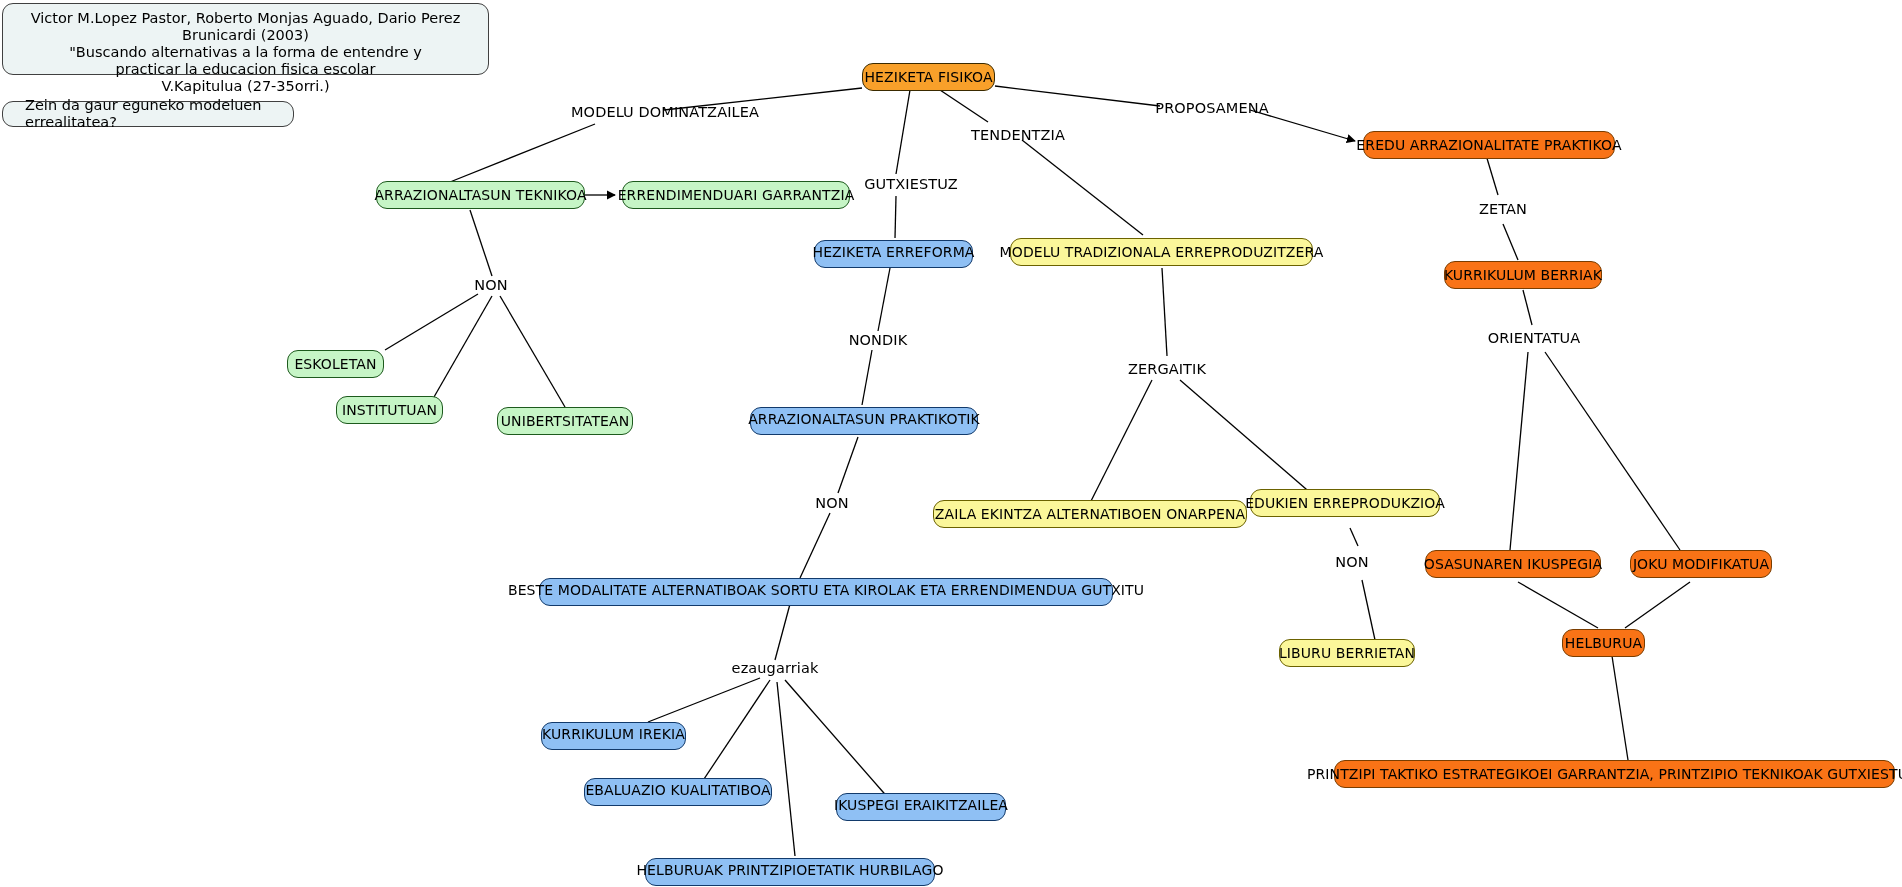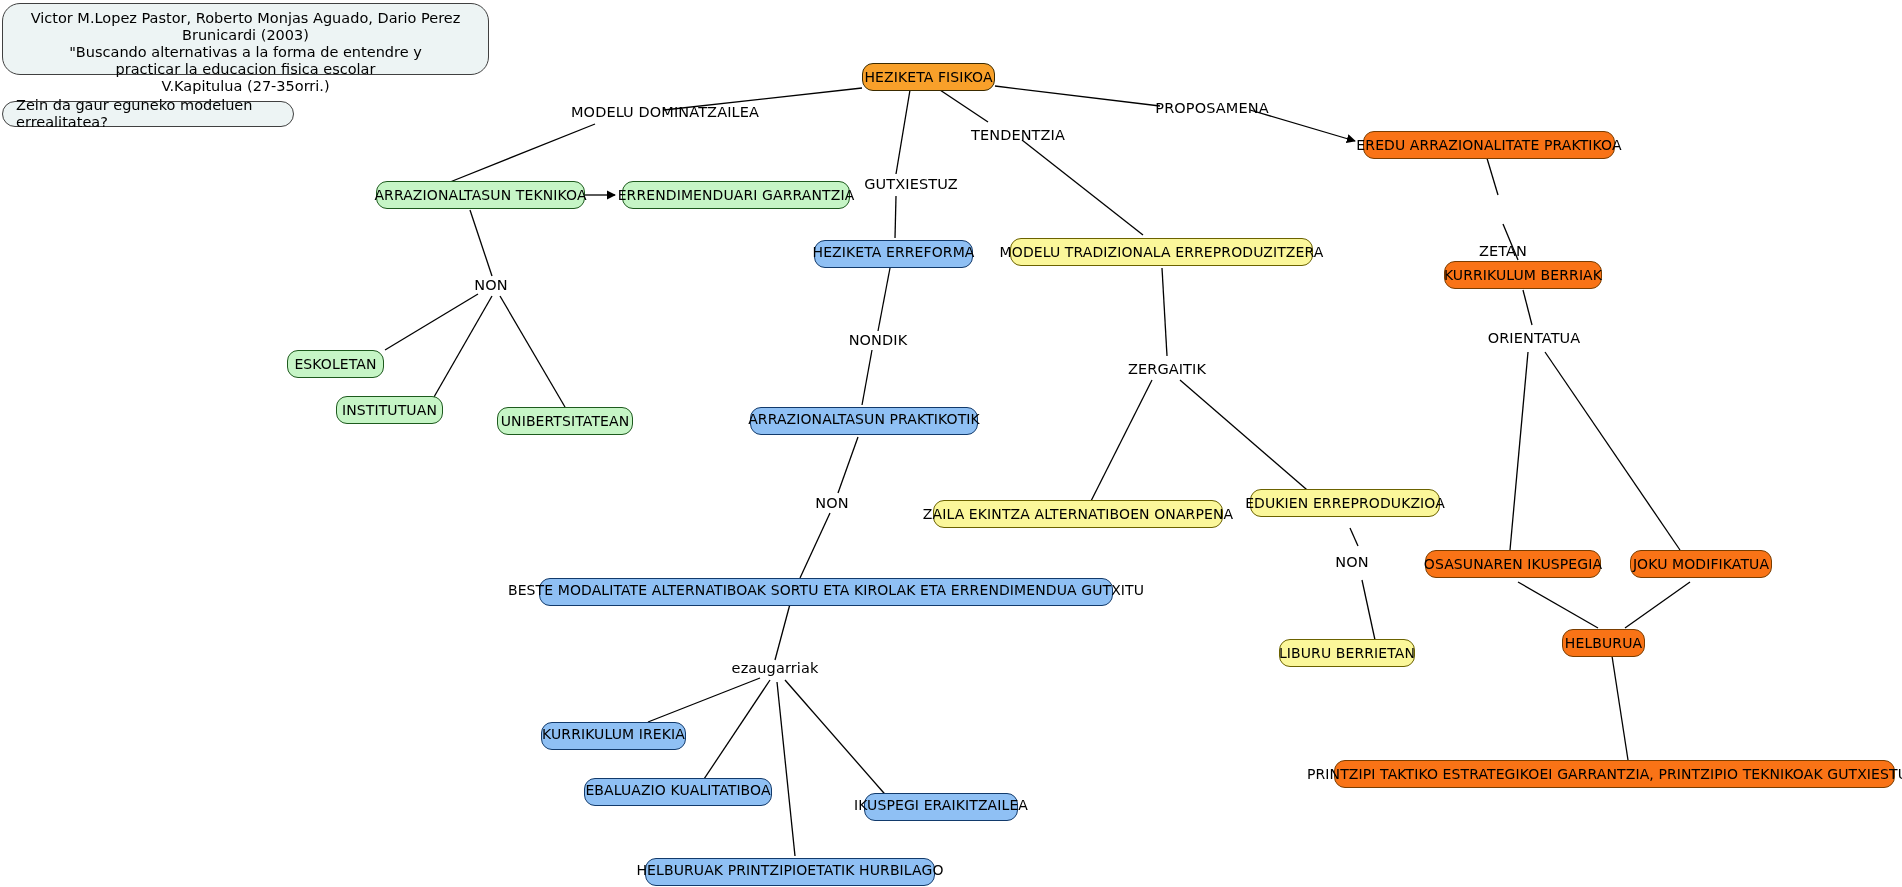--- a/index.html
+++ b/index.html
@@ -69,33 +69,33 @@
     white-space: nowrap;
     line-height: 1;
     transform: translate(-50%, -50%);
     letter-spacing: 0.1px;
   }
   .callout {
     position: absolute;
     box-sizing: border-box;
     background: #edf4f4;
     border: 1.2px solid #404040;
-    border-radius: 18px;
+    border-radius: 11px;
     color: #000000;
     font-size: 14.5px;
     line-height: 17px;
     padding: 6px 10px;
     text-align: center;
   }
   .callout.single {
     display: flex;
     align-items: center;
     justify-content: flex-start;
     text-align: left;
-    padding: 0 13px;
+    padding: 0 22px;
   }
   .callout-line {
     display: block;
   }
 </style>
 </head>
 <body>
 
 <div id="canvas">
 
@@ -211,33 +211,33 @@
   </div>
 
   <div class="node blue" style="left:541px; top:722px; width:145px;">
     <span>KURRIKULUM IREKIA</span>
   </div>
 
   <div class="node blue" style="left:584px; top:778px; width:188px;">
     <span>EBALUAZIO KUALITATIBOA</span>
   </div>
 
-  <div class="node blue" style="left:836px; top:793px; width:154px;margin-left:28px;">
+  <div class="node blue" style="left:836px; top:793px; width:170px;">
     <span>IKUSPEGI ERAIKITZAILEA</span>
   </div>
 
   <div class="node blue" style="left:645px; top:858px; width:290px;">
     <span>HELBURUAK PRINTZIPIOETATIK HURBILAGO</span>
   </div>
 
   <div class="node yellow" style="left:1010px; top:238px; width:303px;">
     <span>MODELU TRADIZIONALA ERREPRODUZITZERA</span>
   </div>
 
-  <div class="node yellow" style="left:933px; top:500px; width:290px;">
+  <div class="node yellow" style="left:933px; top:500px; width:314px;">
     <span>ZAILA EKINTZA ALTERNATIBOEN ONARPENA</span>
   </div>
 
   <div class="node yellow" style="left:1250px; top:489px; width:190px;">
     <span>EDUKIEN ERREPRODUKZIOA</span>
   </div>
 
   <div class="node yellow" style="left:1279px; top:639px; width:136px;">
     <span>LIBURU BERRIETAN</span>
   </div>
@@ -289,20 +289,20 @@
   </div>
   <div class="edge-label" style="left:775px; top:668px;">
     <span>ezaugarriak</span>
   </div>
   <div class="edge-label" style="left:1167px; top:369px;">
     <span>ZERGAITIK</span>
   </div>
   <div class="edge-label" style="left:1352px; top:562px;">
     <span>NON</span>
   </div>
-  <div class="edge-label" style="left:1503px; top:209px;margin-top:42px;">
+  <div class="edge-label" style="left:1503px; top:209px;">
     <span>ZETAN</span>
   </div>
   <div class="edge-label" style="left:1534px; top:338px;">
     <span>ORIENTATUA</span>
   </div>
 
 </div>
 
 </body></html>

